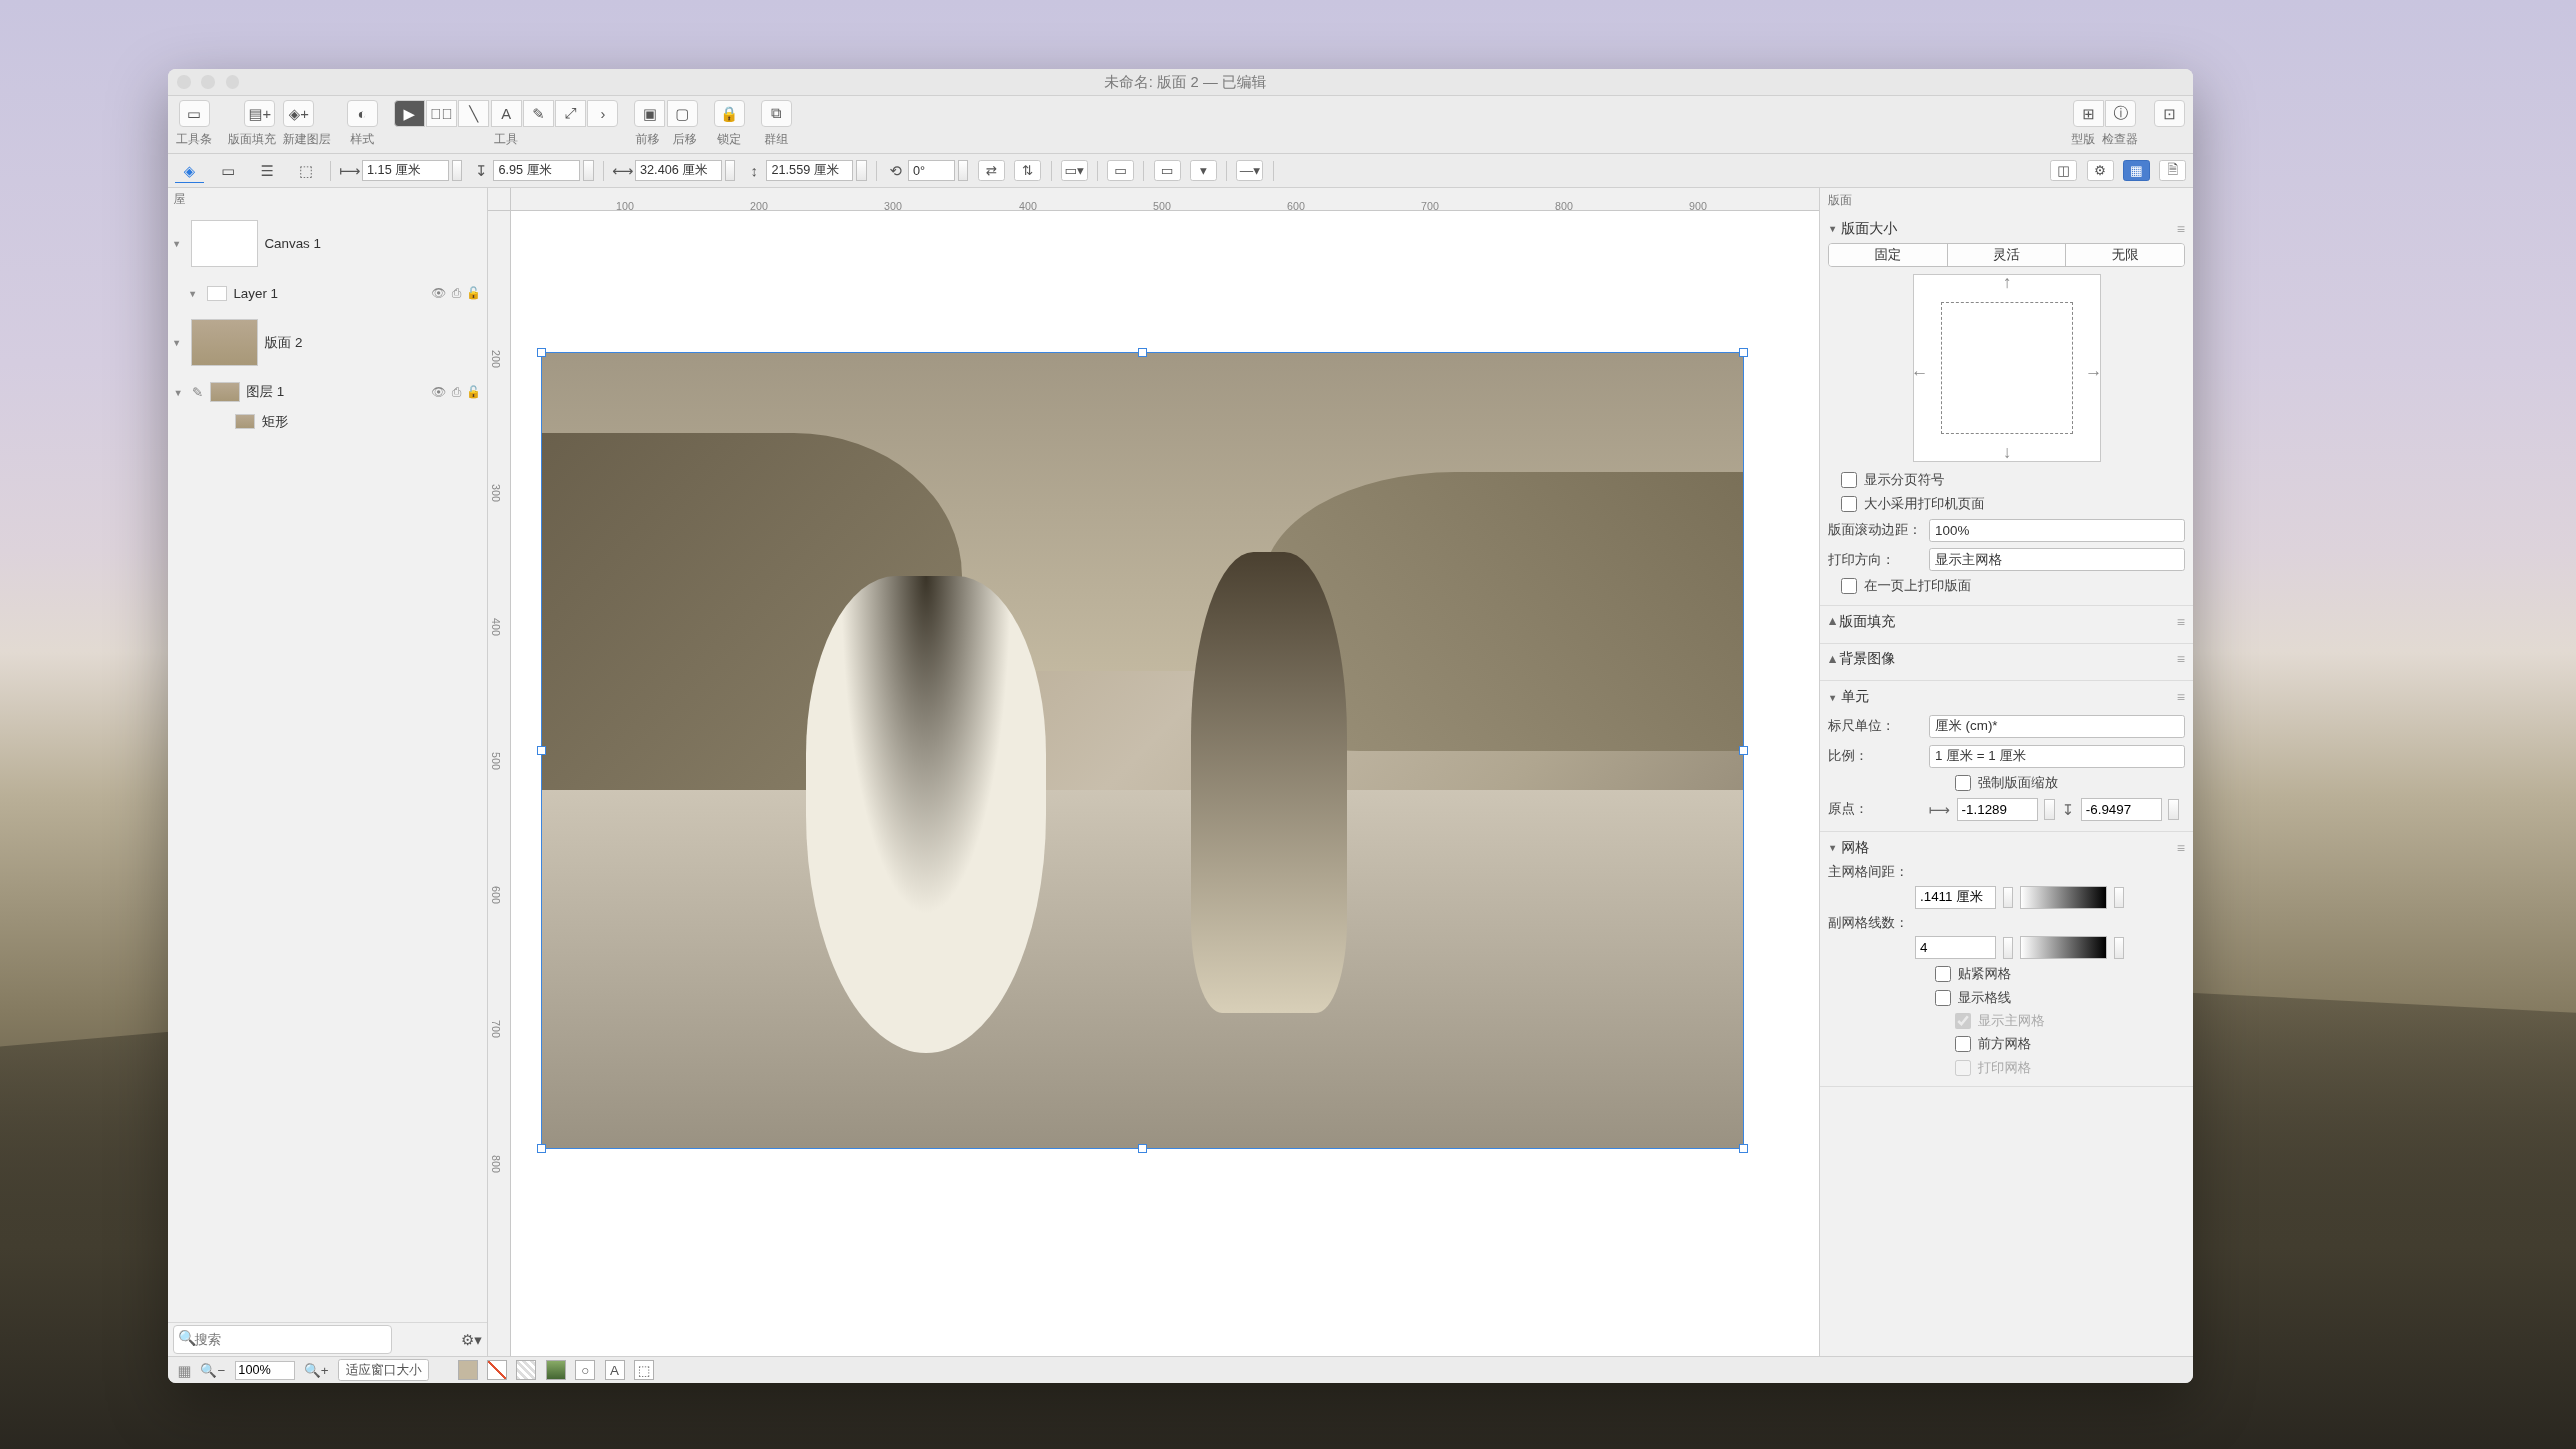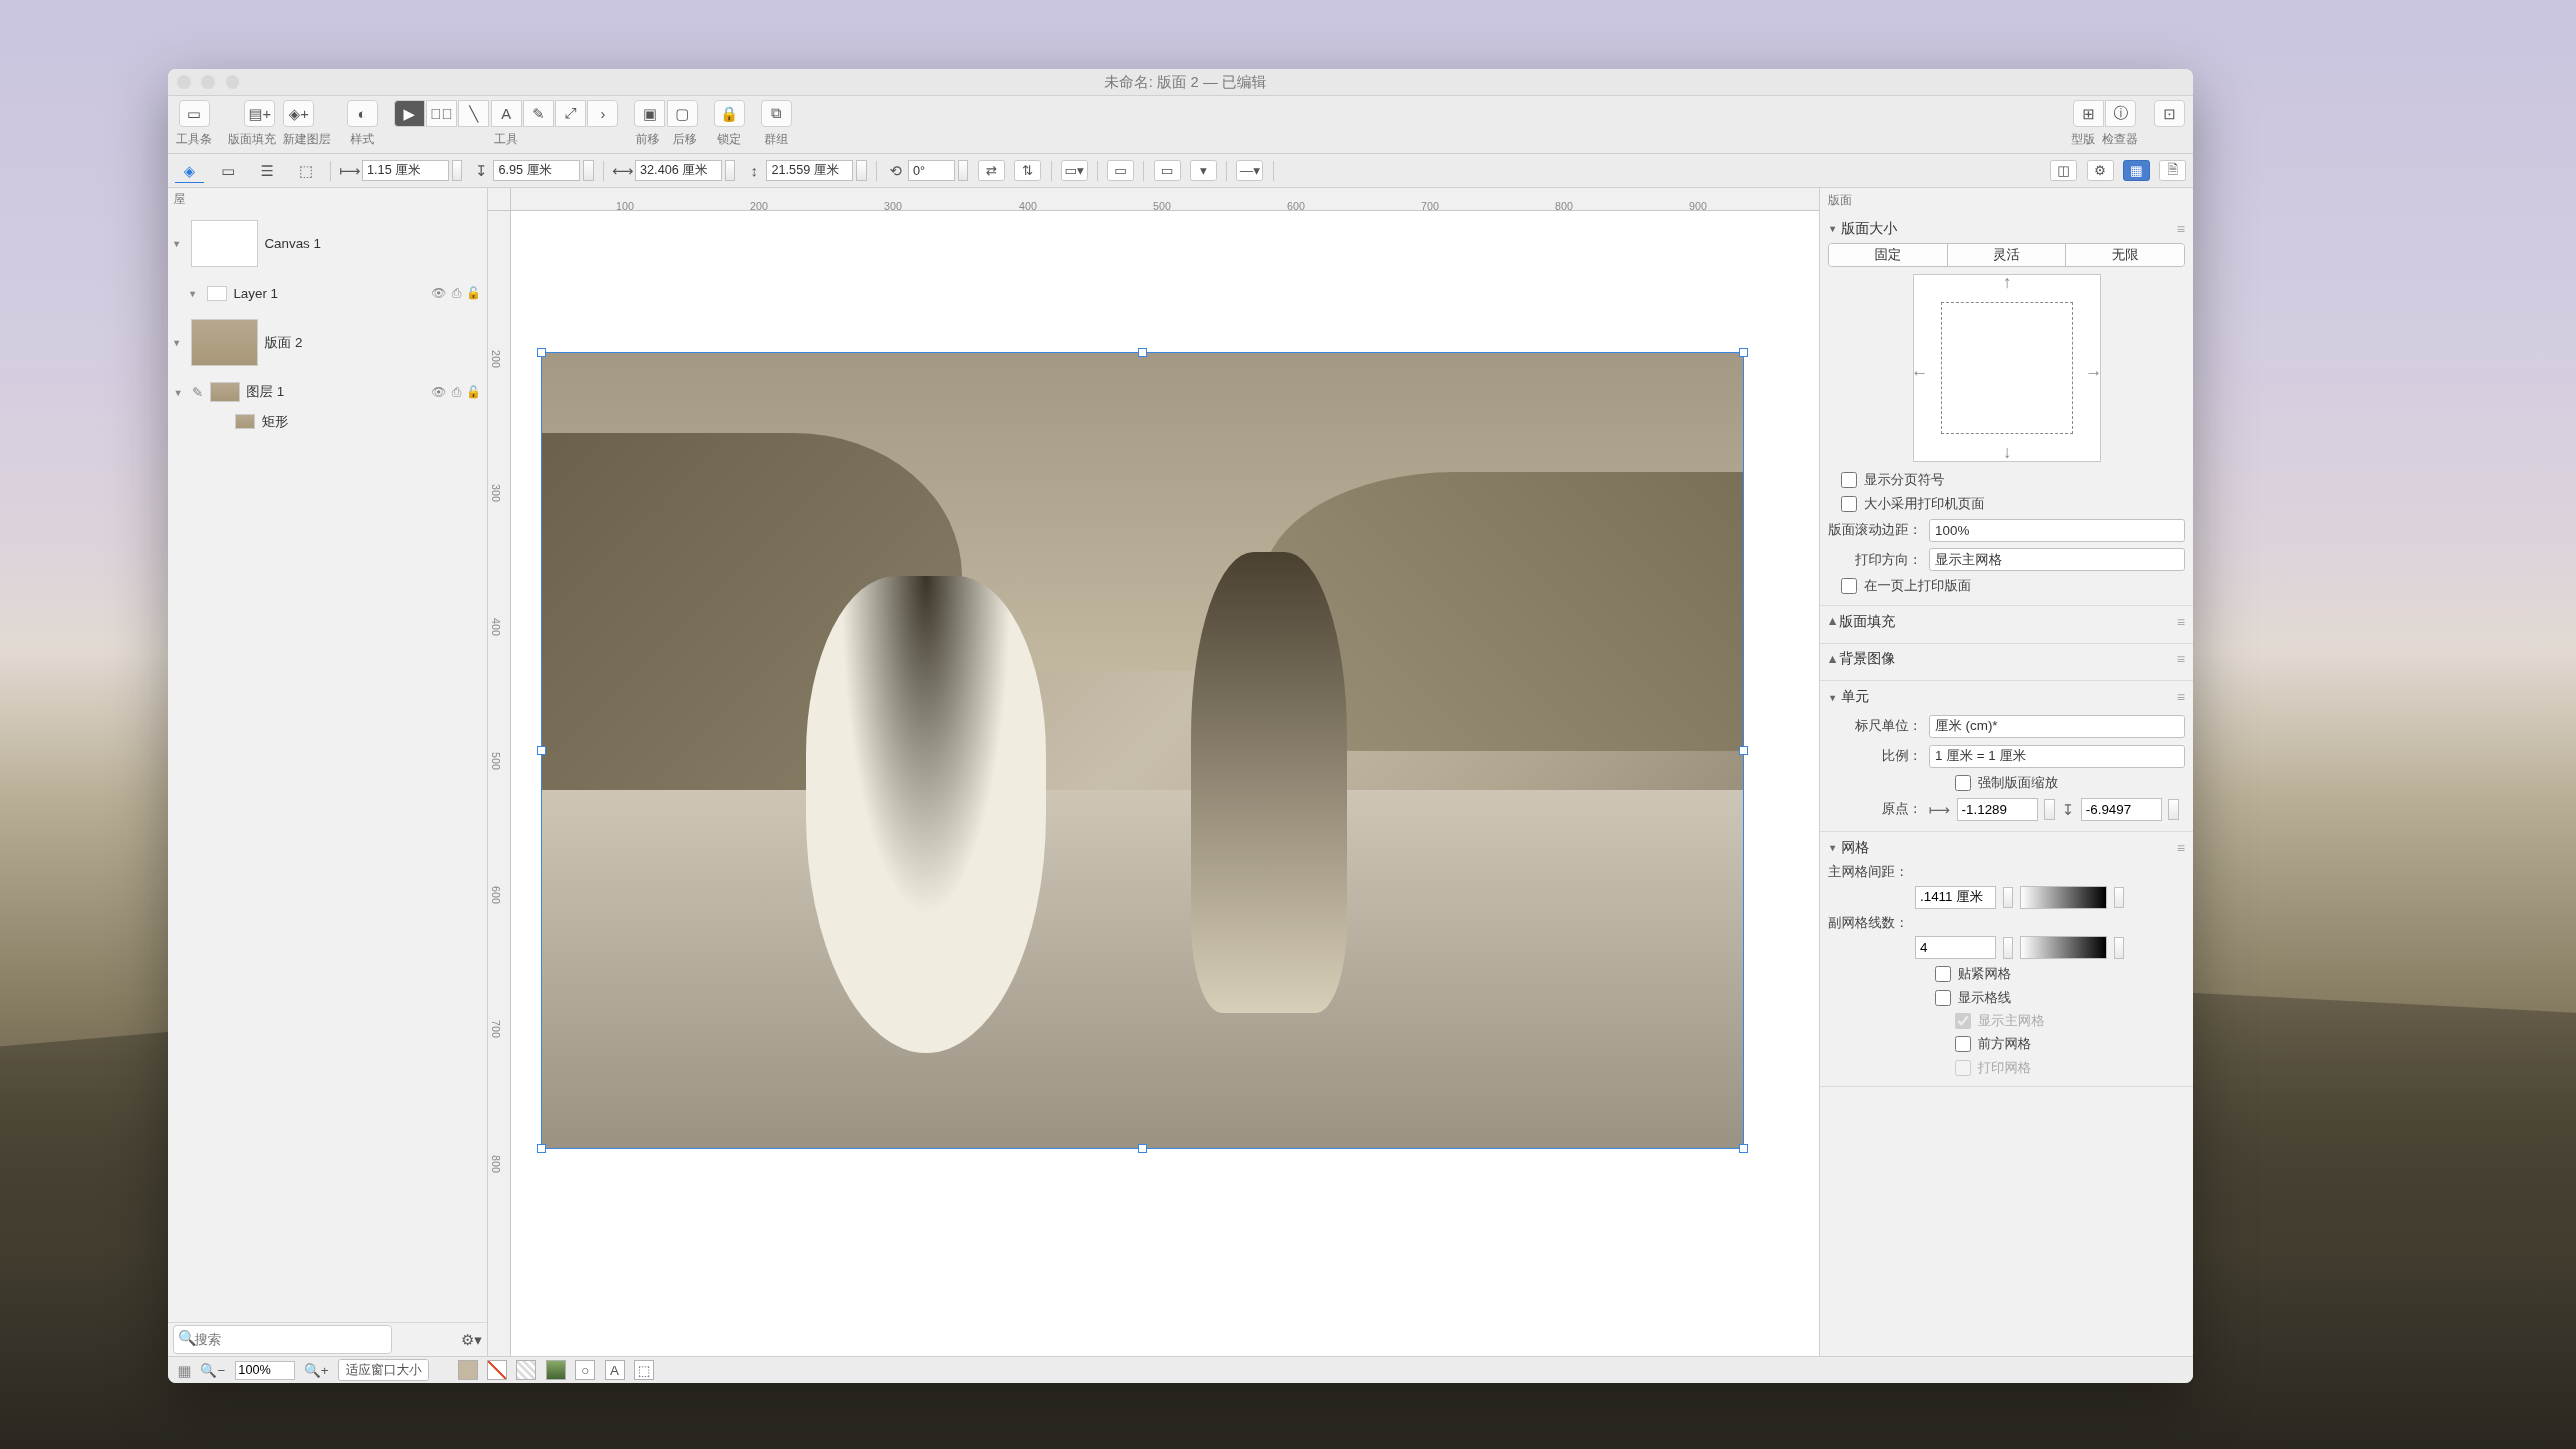--- a/index.html
+++ b/index.html
@@ -76,21 +76,21 @@
 .section-title { display:flex; align-items:center; gap:4px; font-size:14px; color:#333; padding:2.7px 0 5.4px 0; font-weight:500; }
 .section-title .arrow{font-size:9.4px; color:#666;}
 .collapsed .arrow{transform:rotate(-90deg);}
 .seg { display:flex; border:0.7px solid #c0c0c0; border-radius:4px; overflow:hidden; height:24px; margin-bottom:6.7px; }
 .seg-btn { flex:1; display:flex; align-items:center; justify-content:center; font-size:13.4px; border-right:0.7px solid #c0c0c0; background:#fdfdfd; }
 .seg-btn:last-child{border-right:none;}
 .page-diagram { width:188px; height:188px; margin:6.7px auto; background:#fff; border:0.7px solid #c8c8c8; position:relative; }
 .page-inner { position:absolute; top:27px; left:27px; right:27px; bottom:27px; border:0.7px dashed #888; }
 .page-arrow { position:absolute; color:#888; font-size:17.4px; }
 .row { display:flex; align-items:center; gap:6.7px; padding:3.4px 0; }
-.row-label { flex:0 0 94px; text-align:right; font-size:13.4px; color:#444; }
+.row-label { flex:0 0 94px; text-align:left; font-size:13.4px; color:#444; }
 .row-field { flex:1; height:23px; background:#fff; border:0.7px solid #c0c0c0; border-radius:2.7px; padding:0 5.4px; display:flex; align-items:center; font-size:13.4px; }
 .chk { display:flex; align-items:center; gap:6.7px; padding:2.7px 0 2.7px 13.4px; font-size:13.4px; color:#444; }
 .chk input{width:16px; height:16px;}
 .chk.dim{color:#aaa;}
 .num-field { width:81px; height:23px; background:#fff; border:0.7px solid #c0c0c0; padding:0 4px; font-size:13.4px; }
 .swatch-field { width:87px; height:23px; border:0.7px solid #c0c0c0; background:linear-gradient(to right, #fff, #000); }
 .origin-ic{font-size:14.8px; color:#666;}
 </style>
 </head>
 <body>

